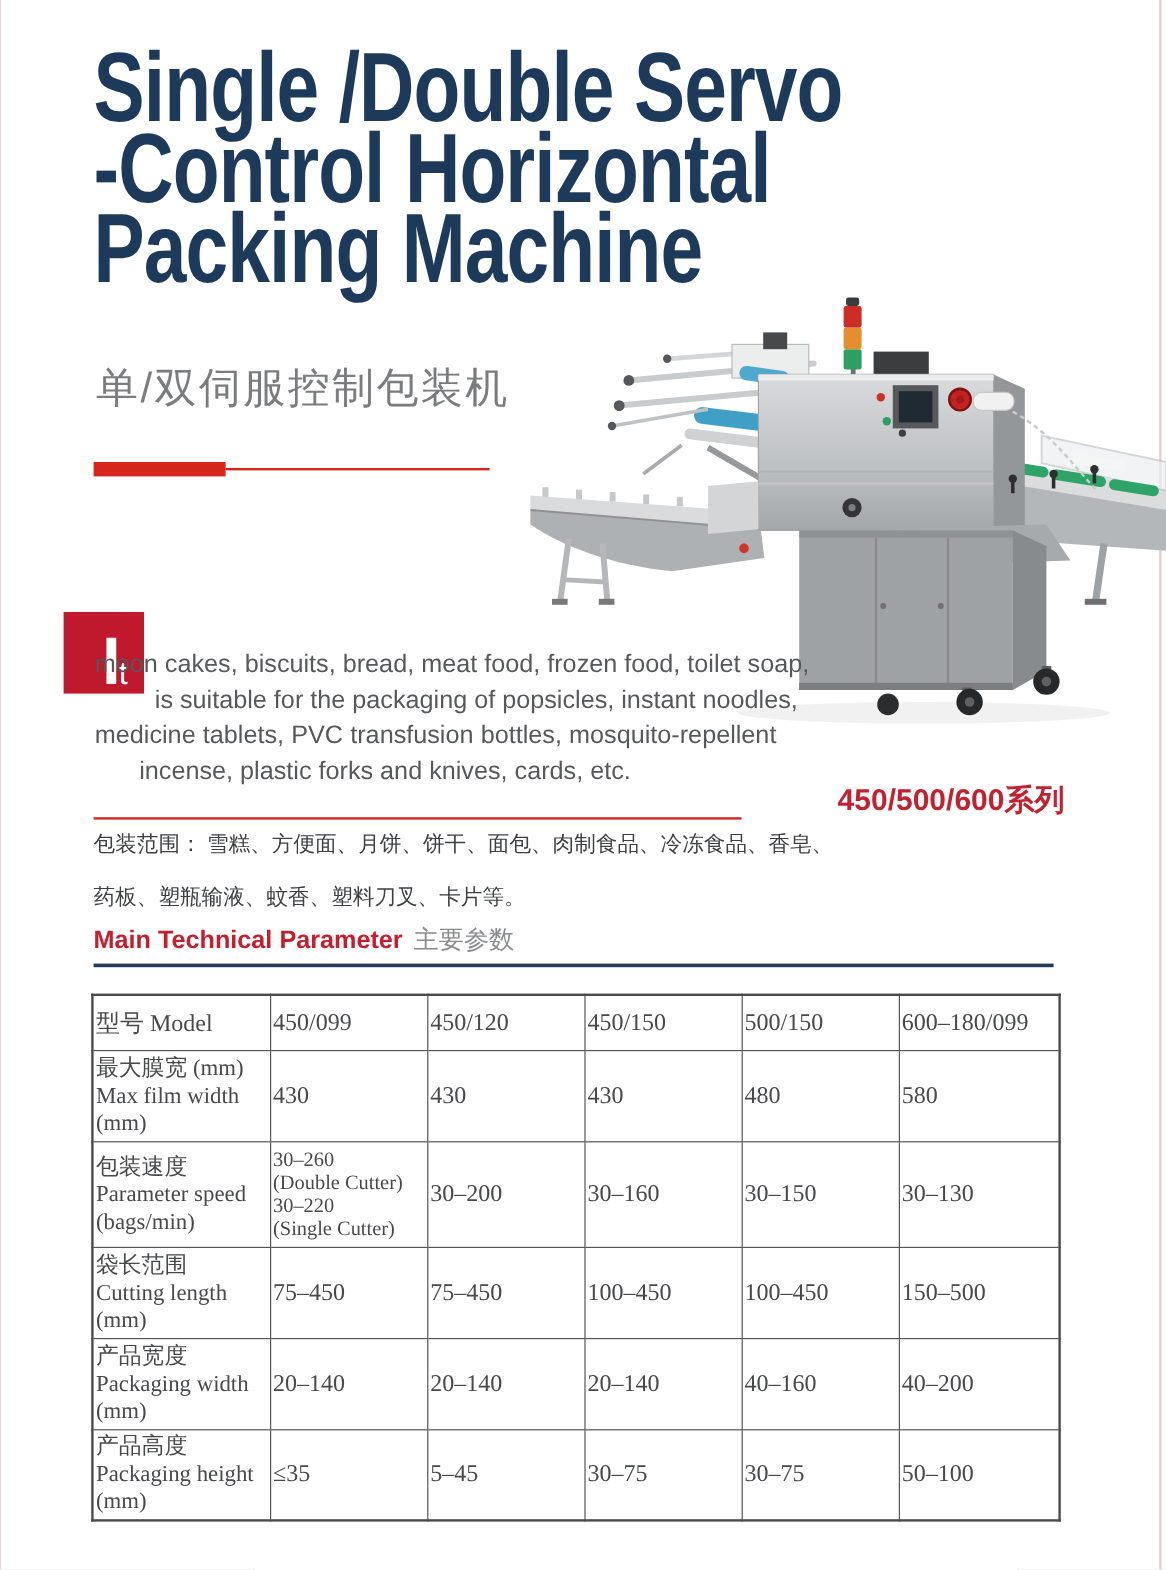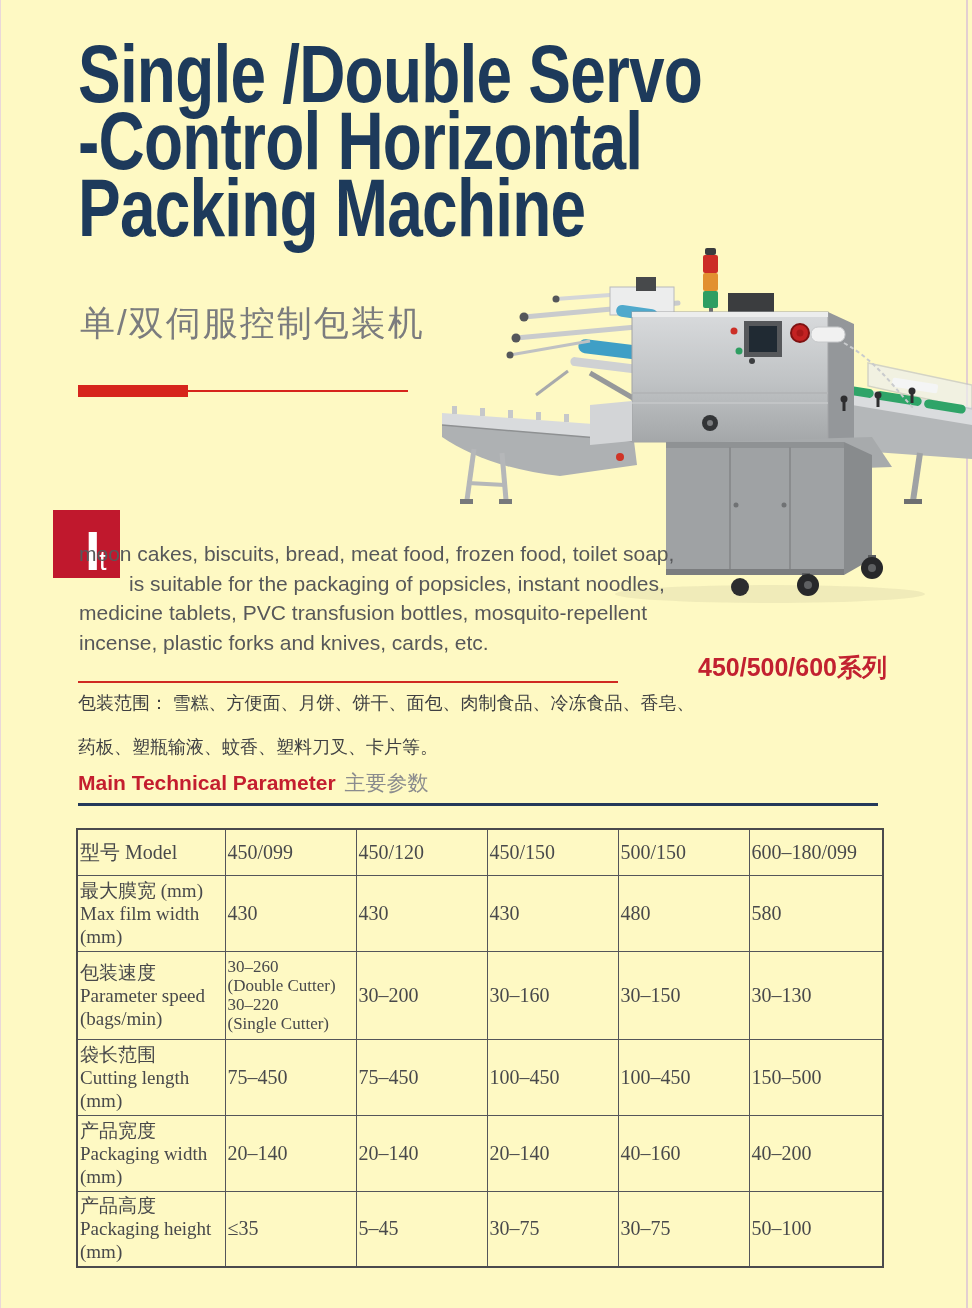--- a/index.html
+++ b/index.html
@@ -1,16 +1,16 @@
 <!DOCTYPE html>
 <html><head>
 <meta charset="utf-8">
 <style>
   html,body{margin:0;padding:0;background:#e4e5e6;}
-  #page{position:relative;width:972px;height:1308px;background:#fef9c3;overflow:hidden;
+  #page{position:relative;width:972px;height:1308px;background:#ffffff;overflow:hidden;
         font-family:"Liberation Sans",sans-serif;}
   .abs{position:absolute;}
 
   
   .edge-right{left:966px;top:0;width:2px;height:1308px;background:#e3cfd1;}
   .edge-left{left:0;top:0;width:1px;height:1308px;background:#ead8d9;}
 
   
   .title{left:78px;top:40px;color:#1d3a5b;font-weight:bold;font-size:82px;line-height:67px;
          letter-spacing:-1px;transform:scaleX(.78);transform-origin:0 0;white-space:nowrap;}
@@ -26,21 +26,21 @@
   
   .machine{left:440px;top:243px;width:532px;height:370px;}
 
   
   .dropcap-box{left:53px;top:510px;width:67px;height:68px;background:#c0182d;}
   .dropcap-big{position:absolute;left:32px;top:13px;color:#fff;font-size:56px;line-height:1;font-weight:bold;}
   .dropcap-small{position:absolute;left:46px;top:38px;color:#fff;font-size:27px;line-height:1;}
   .intro{left:79px;top:539px;width:568px;color:#57585a;font-size:21px;line-height:29.6px;}
   .intro .l{text-align:justify;text-align-last:justify;white-space:nowrap;}
   .intro .l1{padding-left:50px;}
-  .intro .l4{text-align:left;text-align-last:left;}
+  .intro .l4{text-align:left;text-align-last:left;margin-left:37px;}
 
   
   .red-line2{left:78px;top:681px;width:540px;height:2px;background:#cf2a22;}
 
   
   .series{left:698px;top:650px;color:#c22130;font-weight:bold;font-size:25px;line-height:34px;white-space:nowrap;}
 
   
   .range{left:78px;top:692px;width:620px;font-family:"Liberation Serif",serif;color:#3f4042;font-size:18px;line-height:22px;}
   .range .r2{margin-top:22px;}

